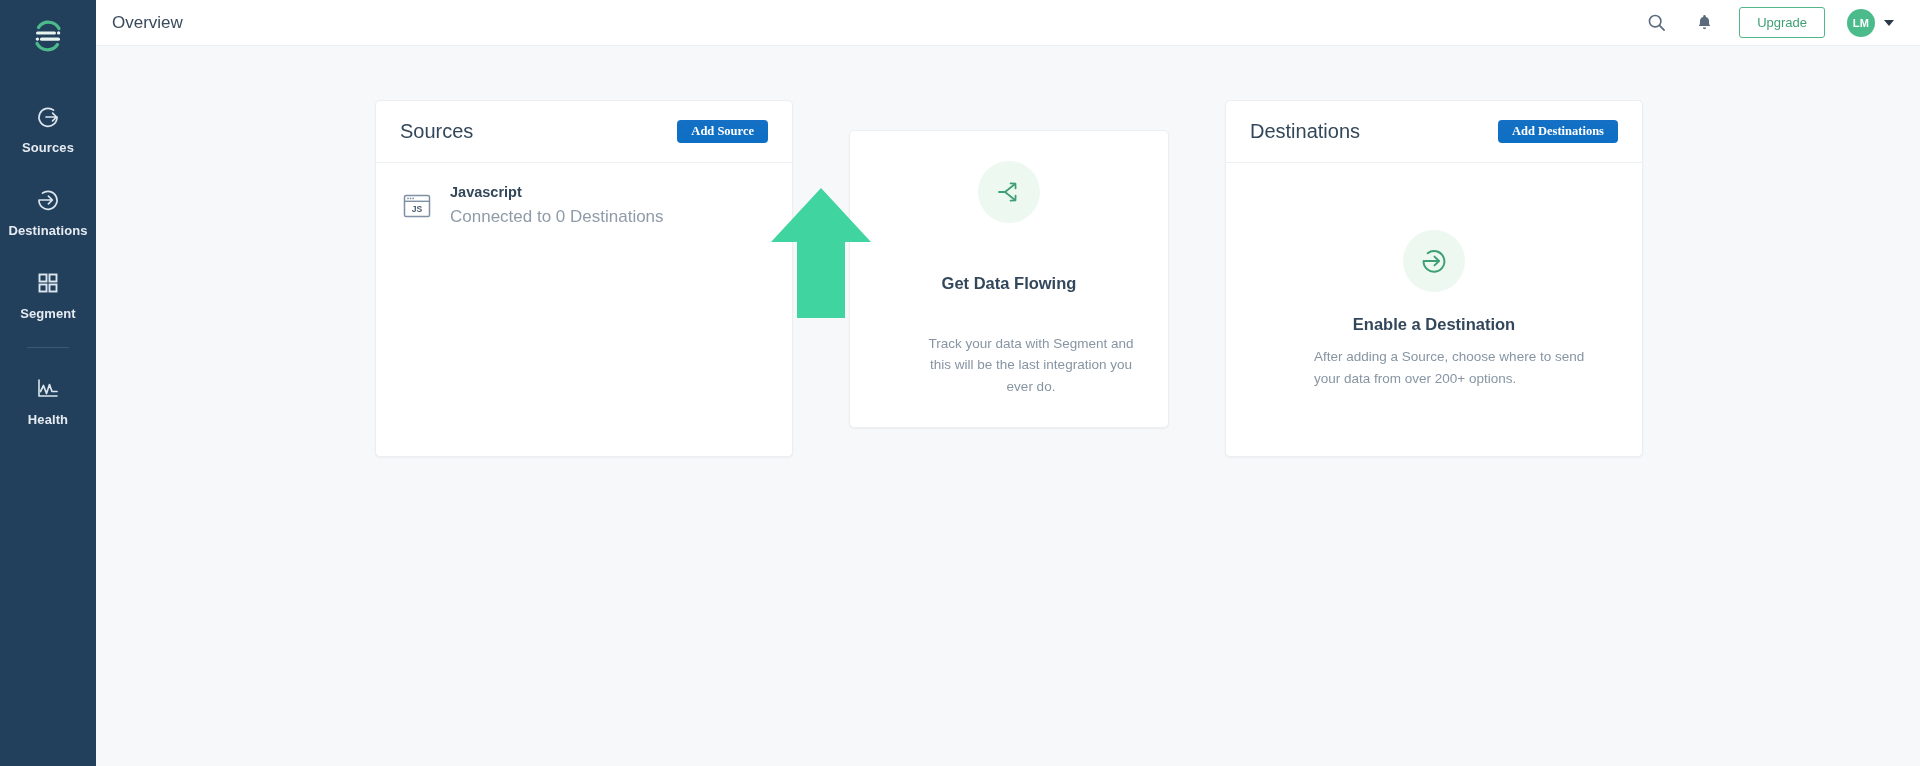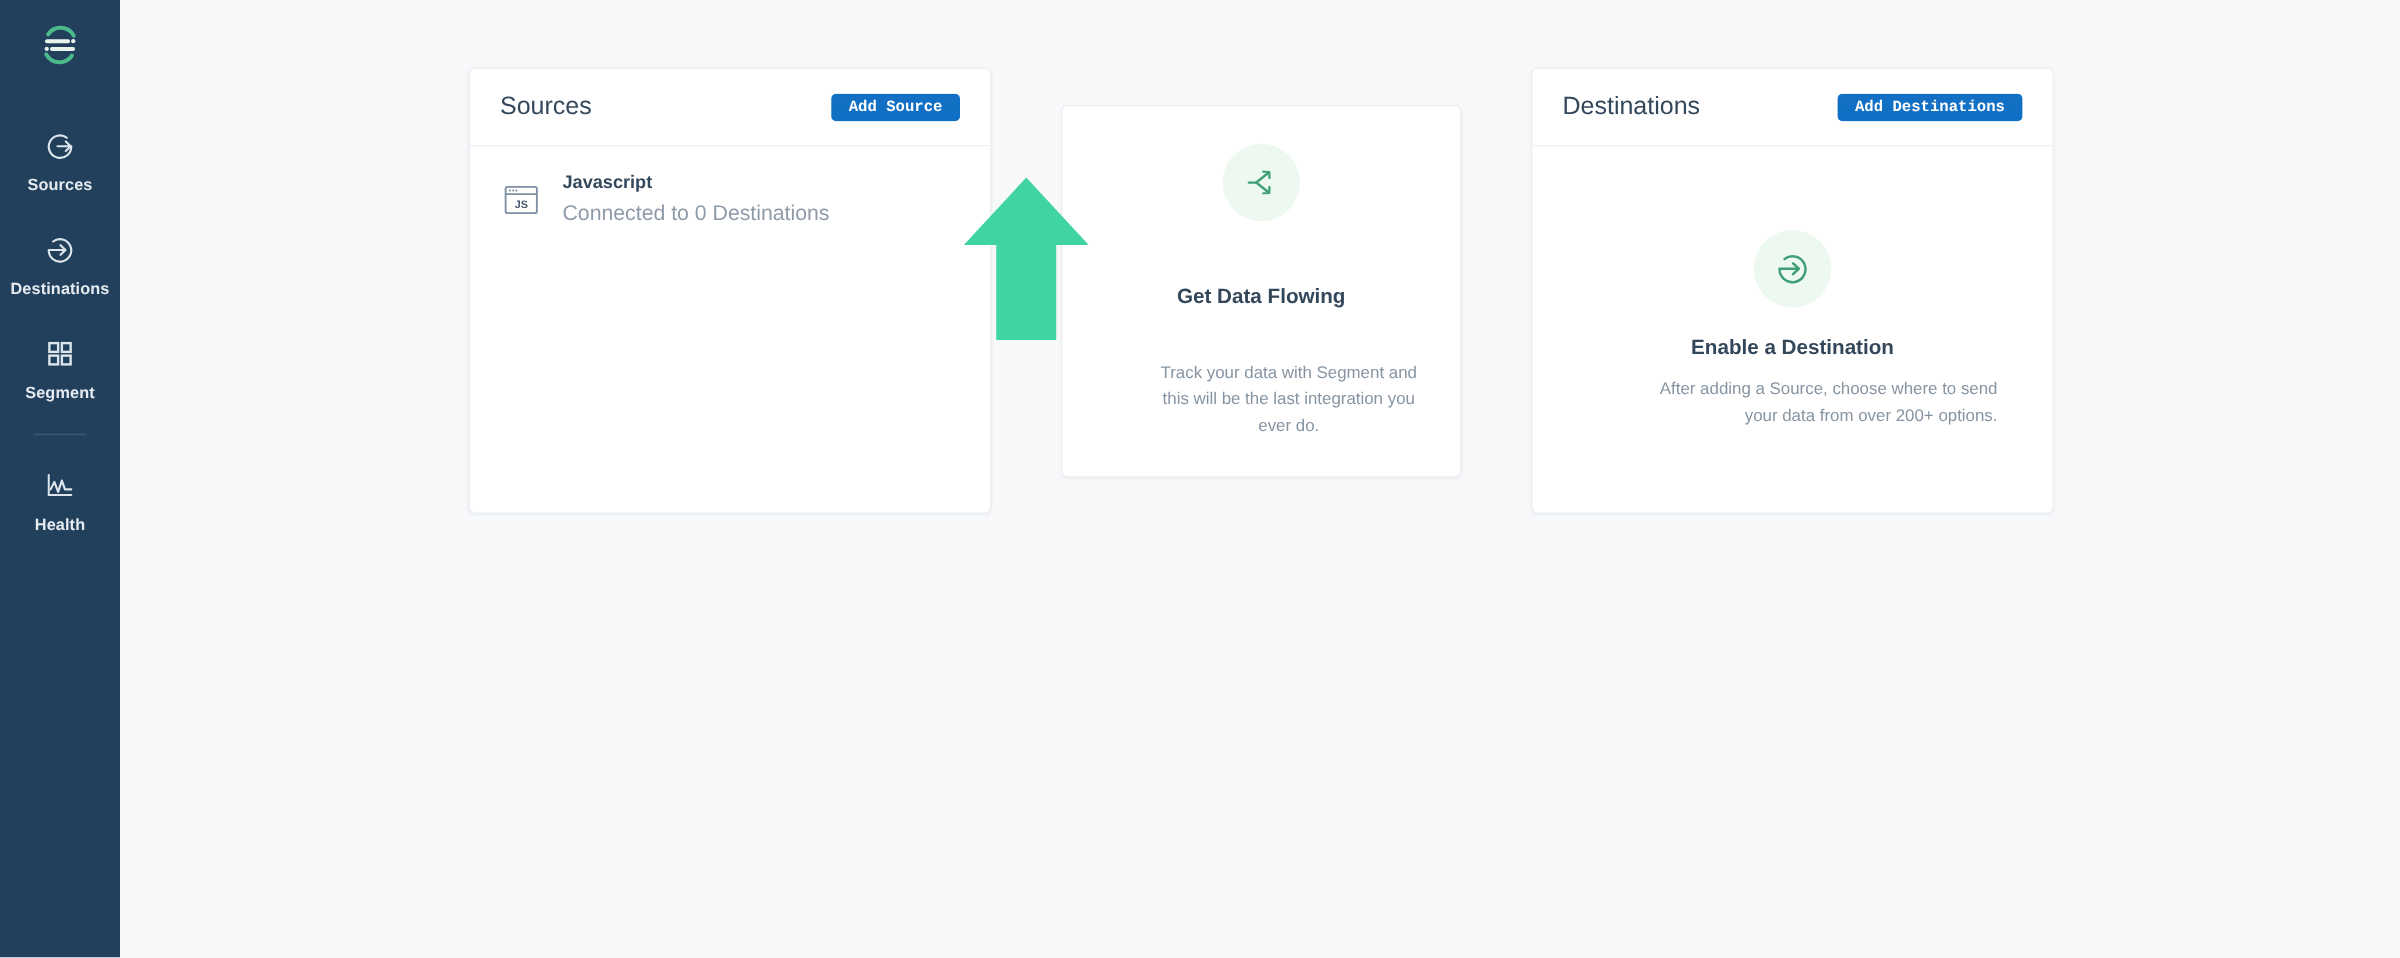--- a/index.html
+++ b/index.html
@@ -115,21 +115,21 @@
     margin-left: auto;
     background: linear-gradient(180deg,#1470c4 0%,#0d6fc4 100%);
     background-color: #0f70c3;
     color: #fff;
     border: none;
     font-size: 12.5px;
     font-weight: bold;
     padding: 4px 14px;
     border-radius: 4px;
     cursor: pointer;
-    font-family: Liberation Mono, monospace;
+    font-family: Liberation Serif, serif;
     white-space: nowrap;
   }
 
   .src-row {
     display: flex; align-items: center;
     padding: 19px 24px;
     gap: 16px;
     cursor: pointer;
   }
   .src-icon { width: 34px; height: 34px; flex: 0 0 34px; }
@@ -231,20 +231,46 @@
           <path d="M5.5 15.5l3-6 3 8 3-9 2.5 7h5" fill="none" stroke="#dde5ed" stroke-width="1.7" stroke-linecap="round" stroke-linejoin="round"></path>
         </svg>
       </span>
       <span class="nav-label">Health</span>
     </div>
 
   </nav>
 
   <div class="main">
 
+    <header class="topbar">
+      <div class="page-title">Overview</div>
+
+      <div class="topbar-right">
+        <div class="icon-btn">
+          <svg width="19" height="19" viewBox="0 0 20 20">
+            <circle cx="8.6" cy="8.6" r="6" fill="none" stroke="#5b6b7d" stroke-width="1.7"></circle>
+            <path d="M13.1 13.1 18 18" stroke="#5b6b7d" stroke-width="1.8" stroke-linecap="round"></path>
+          </svg>
+        </div>
+
+        <div class="icon-btn">
+          <svg width="19" height="19" viewBox="0 0 20 20">
+            <path d="M10 2.2a1.4 1.4 0 0 1 1.4 1.4v.5a4.7 4.7 0 0 1 3.4 4.5v3l1.2 2.1H4L5.2 11.6v-3a4.7 4.7 0 0 1 3.4-4.5v-.5A1.4 1.4 0 0 1 10 2.2z" fill="#5b6b7d"></path>
+            <path d="M8.3 15.3h3.4a1.7 1.7 0 0 1-3.4 0z" fill="#5b6b7d"></path>
+          </svg>
+        </div>
+
+        <button class="upgrade-btn">Upgrade</button>
+
+        <div class="avatar-wrap">
+          <div class="avatar">LM</div>
+          <span class="caret"></span>
+        </div>
+      </div>
+    </header>
 
     <section class="content">
 
       <div class="cards-row">
 
         <div class="card list-card">
           <div class="card-head">
             <h2>Sources</h2>
             <button class="head-btn">Add Source</button>
           </div>
@@ -287,21 +313,21 @@
         </div>
 
         <div class="spacer-b"></div>
 
         <div class="card list-card dest-wrap">
           <div class="card-head">
             <h2>Destinations</h2>
             <button class="head-btn">Add Destinations</button>
           </div>
 
-          <div style="flex:1;display:flex;align-items:center;justify-content:center;padding:0 44px 0;text-align:right;flex-direction:column">
+          <div style="flex:1;display:flex;align-items:center;justify-content:center;padding:0 44px 0;text-align:left;flex-direction:column">
             <div class="empty-circle">
               <svg width="30" height="30" viewBox="0 0 26 26">
                 <path d="M7.5 6.2A9 9 0 1 1 4 13" fill="none" stroke="#3f9f74" stroke-width="1.7" stroke-linecap="round"></path>
                 <path d="M5 13h12M13.4 9.2 17.4 13l-4 3.8" fill="none" stroke="#3f9f74" stroke-width="1.7" stroke-linecap="round" stroke-linejoin="round"></path>
               </svg>
             </div>
             <div class="empty-title">Enable a Destination</div>
             <div class="empty-body">After adding a Source, choose where to send your data from over 200+ options.</div>
           </div>
         </div>

